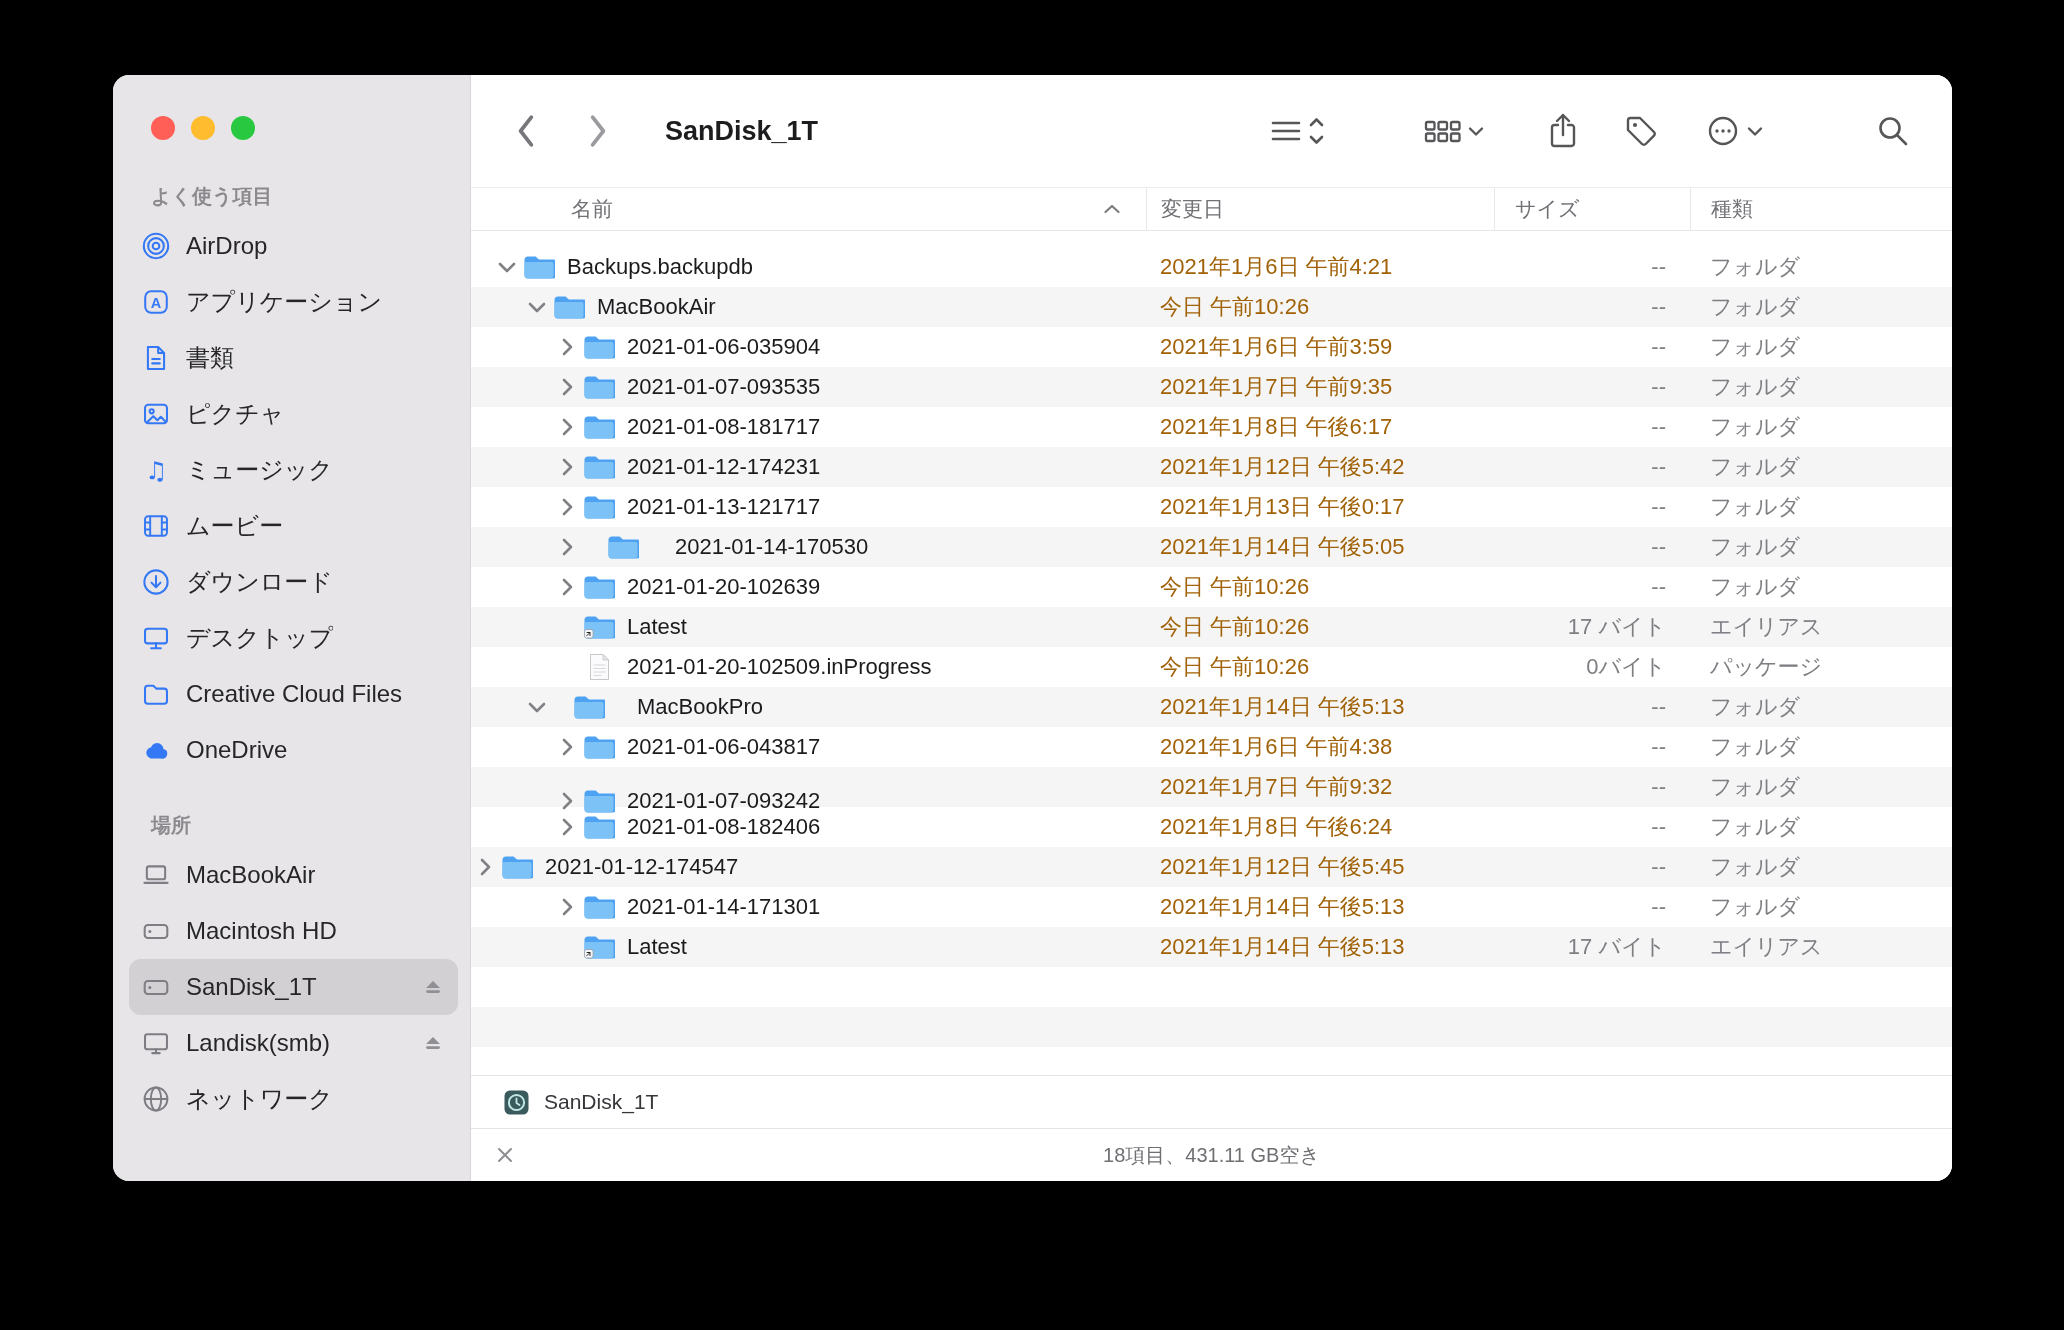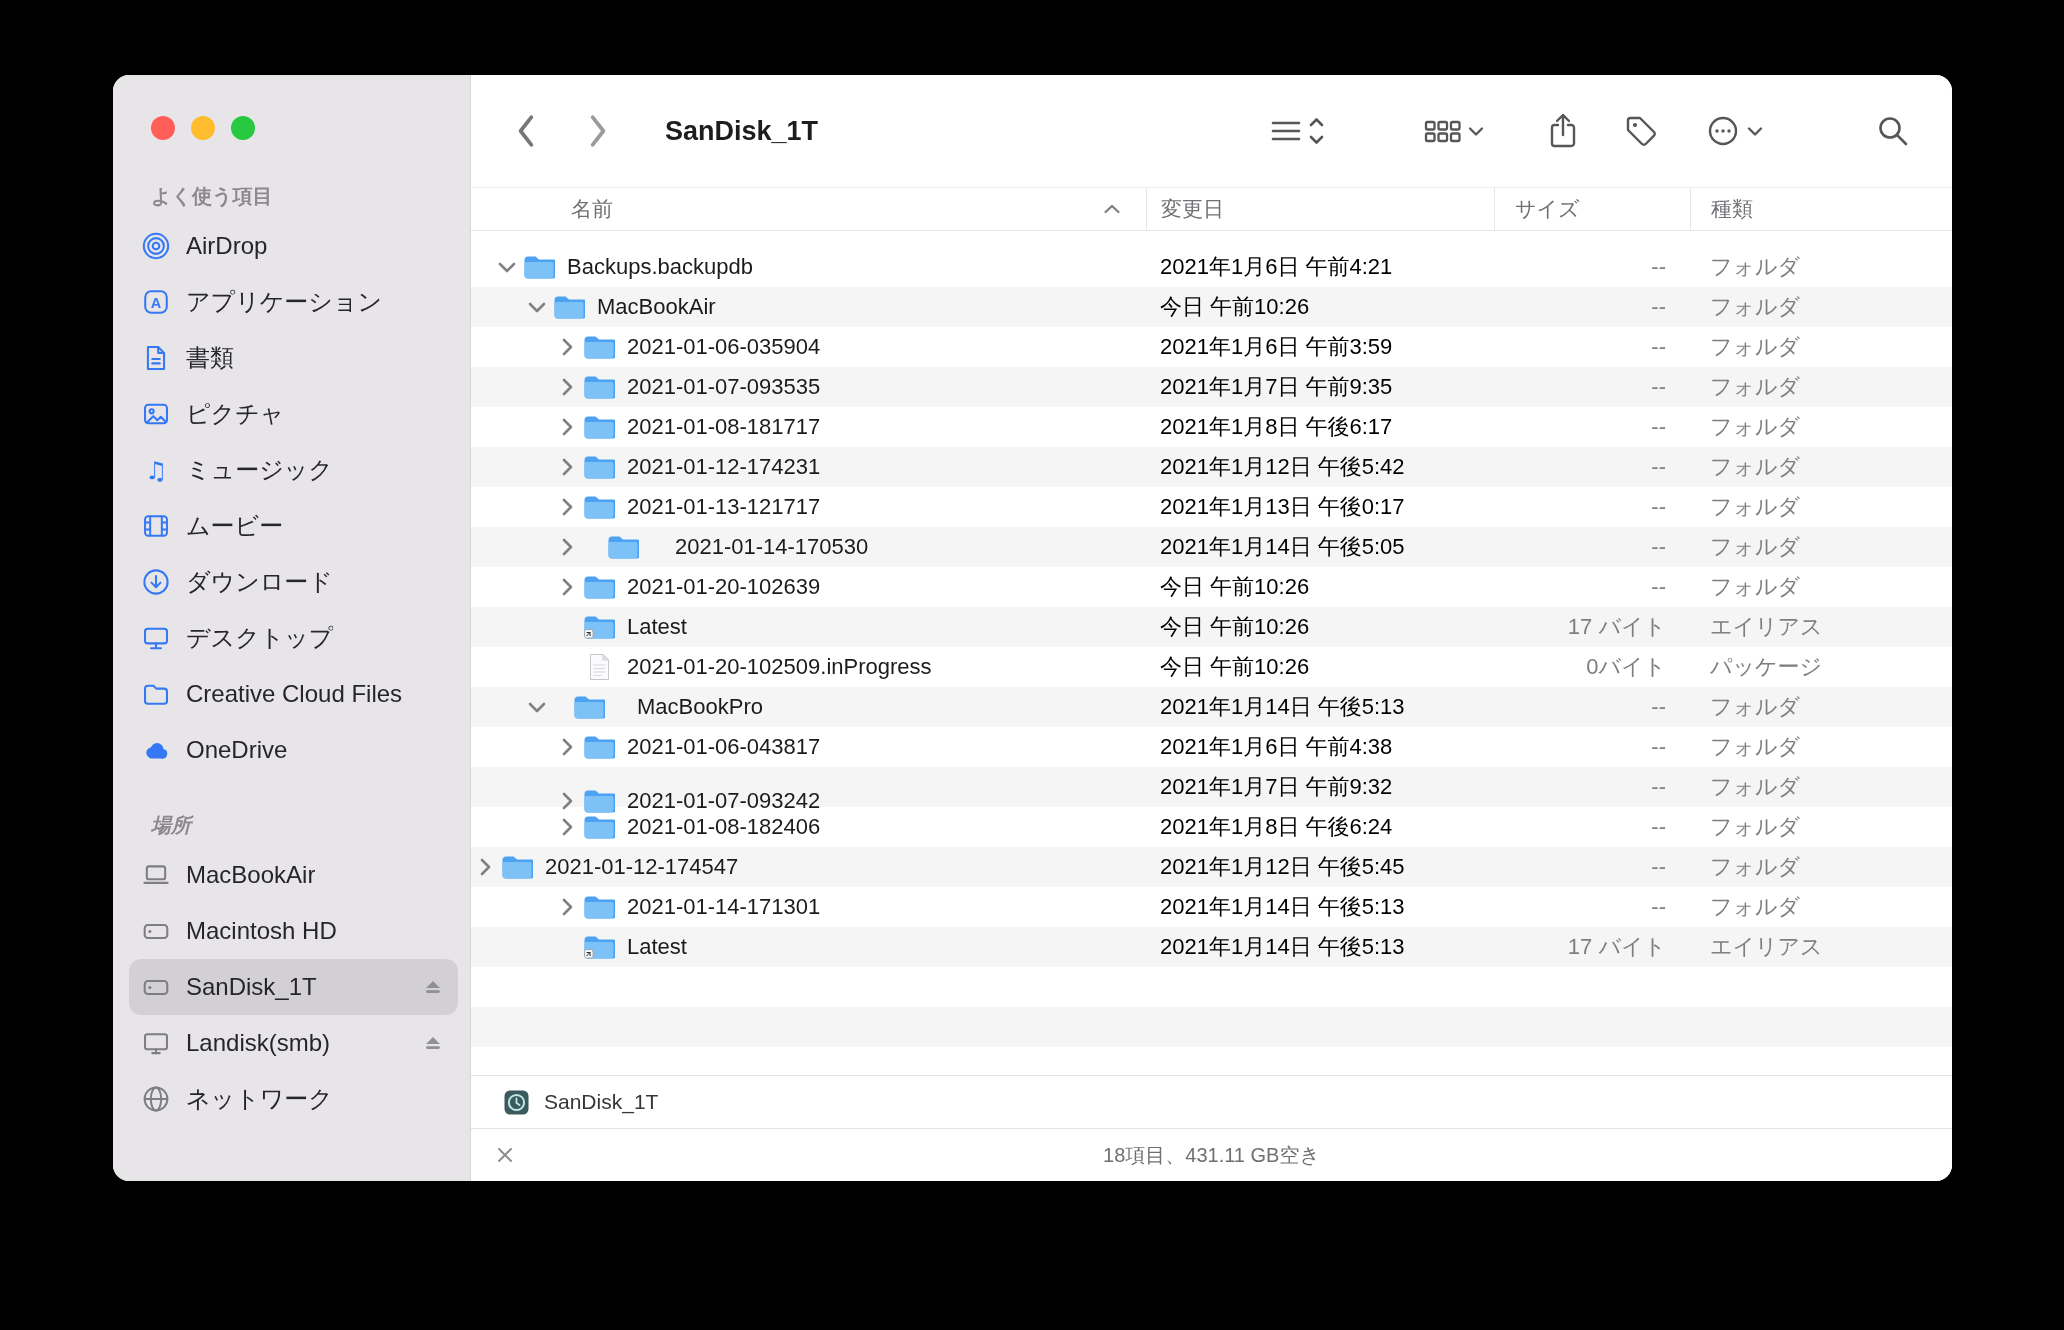--- a/index.html
+++ b/index.html
@@ -20,21 +20,21 @@
     padding:108px 12px 0 16px;
   }
   .traffic{position:absolute;top:41px;left:38px;display:flex;gap:16px;}
   .light{width:24px;height:24px;border-radius:50%;}
   .light.red{background:#ff5f57;}
   .light.yellow{background:#febc2e;}
   .light.green{background:#28c840;}
   .sb-section-label{
     margin:0 0 8px 22px;font-size:20px;font-weight:bold;color:#8b898e;
   }
-  .sb-section + .sb-section .sb-section-label{margin-top:34px;font-style:italic;}
+  .sb-section + .sb-section .sb-section-label{margin-top:34px;}
   .sb-item{
     display:flex;align-items:center;height:56px;border-radius:12px;
     padding:0 12px 0 12px;box-sizing:border-box;
   }
   .sb-item.selected{background:rgba(0,0,0,.09);}
   .sb-icon{
     width:30px;height:30px;flex:0 0 30px;margin-right:15px;
     display:flex;align-items:center;justify-content:center;
   }
   .sb-icon svg{width:28px;height:28px;}
@@ -64,21 +64,21 @@
   .hcol.size{width:196px;padding-left:20px;border-left:1px solid #e8e8ea;}
   .hcol.kind{flex:1;padding-left:20px;border-left:1px solid #e8e8ea;}
   
   .list{flex:1;overflow:hidden;padding-top:16px;font-size:22px;}
   .row{display:flex;align-items:center;height:40px;}
   .row.stripe{background:#f5f5f6;}
   .cell{box-sizing:border-box;display:flex;align-items:center;height:100%;}
   .cell.name{width:675px;color:#1b1b1d;white-space:nowrap;overflow:hidden;}
   .chev{width:28px;flex:0 0 28px;display:flex;align-items:center;justify-content:center;}
   .ficon{width:32px;height:28px;flex:0 0 32px;margin:0 12px 0 2px;display:flex;align-items:center;justify-content:center;}
-  .cell.date{width:348px;padding-left:14px;color:#000000;}
+  .cell.date{width:348px;padding-left:14px;color:#a16207;}
   .cell.size{width:196px;justify-content:flex-end;padding-right:24px;color:#7e7e83;}
   .cell.kind{flex:1;padding-left:20px;color:#7e7e83;}
   
   .pathbar{flex:0 0 52px;height:52px;border-top:1px solid #e4e4e6;display:flex;align-items:center;padding-left:32px;gap:14px;font-size:21px;color:#37373b;}
   .statusbar{flex:0 0 52px;height:52px;border-top:1px solid #e4e4e6;position:relative;display:flex;align-items:center;justify-content:center;font-size:20px;color:#6f6f74;}
   .status-x{position:absolute;left:24px;top:16px;display:flex;}
 </style>
 </head>
 <body>
 

